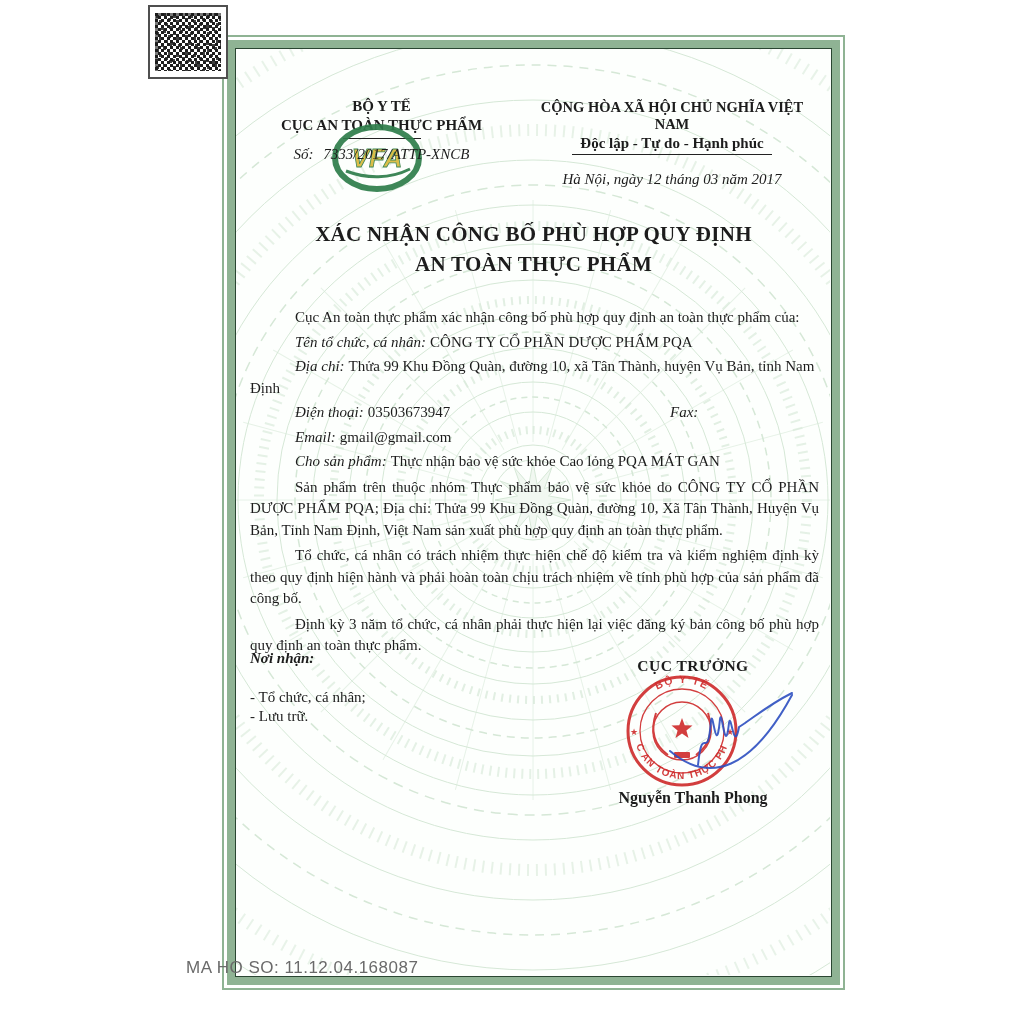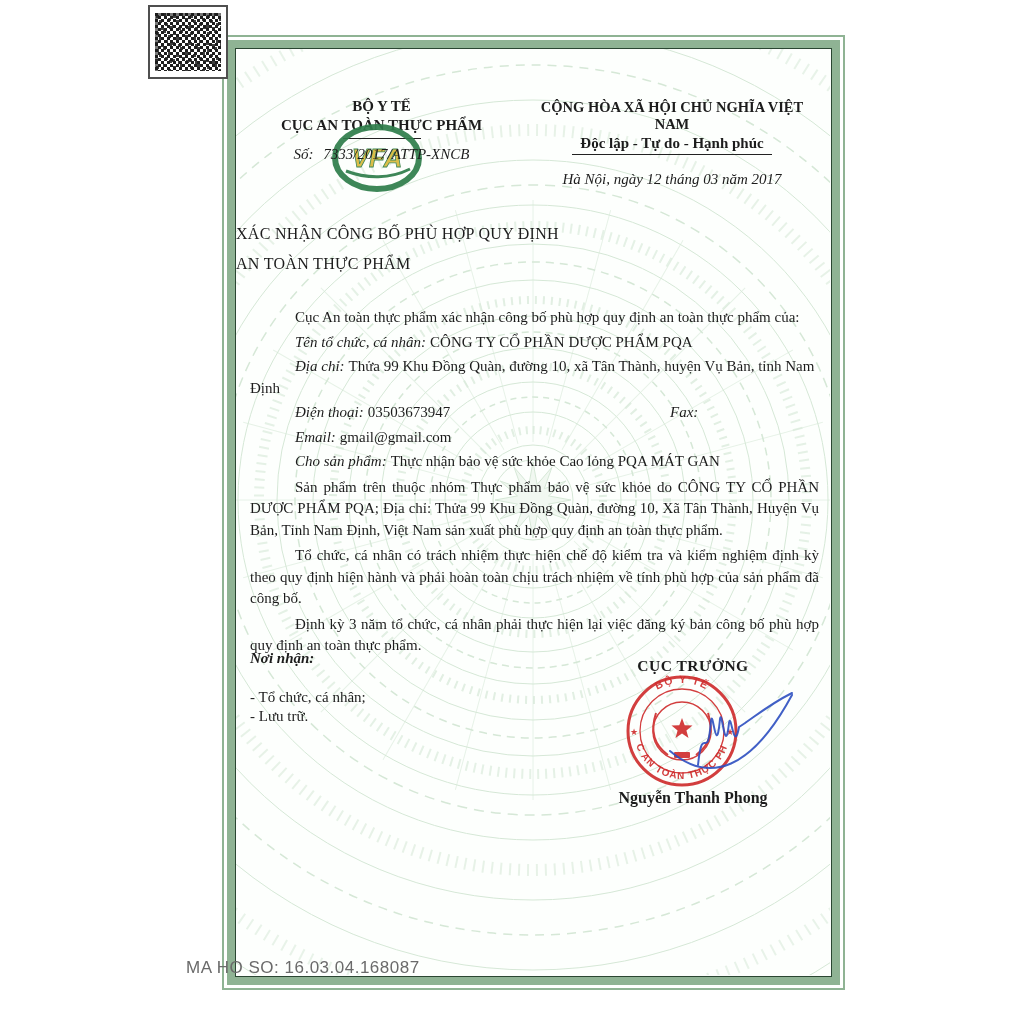--- a/index.html
+++ b/index.html
@@ -27,22 +27,22 @@
   .so-line{font-style:italic;font-size:15px;position:relative;z-index:2;}
   .vfa{position:absolute;left:96px;top:74px;z-index:1;opacity:.92;}
 
   .hdr-right{position:absolute;left:286px;top:50px;width:300px;text-align:center;}
   .hdr-right .nation{font-weight:bold;font-size:14.5px;}
   .hdr-right .motto{display:inline-block;font-weight:bold;font-size:15px;margin-top:2px;
                     border-bottom:1.5px solid #222;padding:0 8px 2px 8px;}
   .hdr-right .dateline{font-style:italic;font-size:15px;margin-top:16px;}
 
   
-  .doc-title{position:absolute;left:0;right:0;top:170px;
-             font-weight:normal;font-size:16px;line-height:30px;letter-spacing:.3px;}
+  .doc-title{position:absolute;left:0;right:0;top:170px;text-align:center;
+             font-weight:bold;font-size:21px;line-height:30px;letter-spacing:.3px;}
 
   
   .body-text{position:absolute;left:14px;right:12px;top:258px;font-size:15px;line-height:21.5px;}
   .body-text p{margin:0;text-indent:45px;text-align:justify;}
   .body-text .fld{margin-top:3px;text-indent:45px;}
   .lab{font-style:italic;}
   .fld .val{margin-left:4px;}
   .pp{margin-top:4px !important;}
   .faxpos{position:absolute;left:375px;font-style:italic;}
   .relrow{position:relative;}
@@ -246,15 +246,15 @@
           </g>
         </svg>
 
         <div class="signer-name">Nguyễn Thanh Phong</div>
 
       </div>
     </div>
    </div>
   </div>
 
-  <div class="file-code">MA HO SO: 16.03.04.168087</div>
+  <div class="file-code">MA HO SO: 11.12.04.168087</div>
 
 </div>
 
 </body></html>

